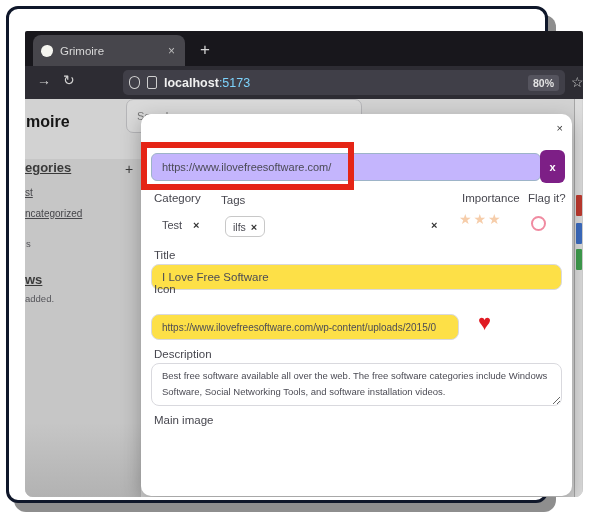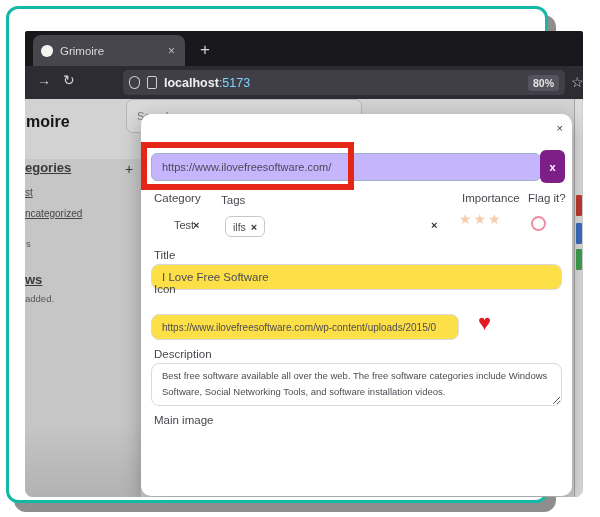--- a/index.html
+++ b/index.html
@@ -1,21 +1,21 @@
 <!DOCTYPE html>
 <html><head>
 <meta charset="utf-8">
 <style>
   html,body{margin:0;padding:0;background:#fff;}
   *{box-sizing:border-box;font-family:"Liberation Sans",sans-serif;}
   #stage{position:relative;width:600px;height:517px;background:#fff;overflow:hidden;}
 
   
   .frame{position:absolute;left:6px;top:6px;width:542px;height:497px;
-         border:3px solid #14b8a6;border-radius:12px;background:#fff;
+         border:3px solid #0f172a;border-radius:12px;background:#fff;
          box-shadow:8px 9px 0 #8e8e8e;}
 
   
   .browser{position:absolute;left:16px;top:22px;width:558px;height:466px;
            border-radius:2px 2px 8px 8px;overflow:hidden;background:#d2d2d2;}
 
   .tabbar{position:absolute;left:0;top:0;width:100%;height:35px;background:#18171c;}
   .tab{position:absolute;left:8px;top:4px;width:152px;height:31px;background:#47464c;
        border-radius:8px 8px 0 0;display:flex;align-items:center;padding:0 8px;gap:7px;}
   .favicon{width:12px;height:12px;border-radius:50% 46% 52% 48%;background:#f5f5f0;flex:0 0 auto;}
@@ -58,21 +58,21 @@
          border-radius:10px;box-shadow:0 6px 20px rgba(0,0,0,.28);}
   .modal-close{position:absolute;right:9px;top:8px;font-size:11px;color:#3a3a3a;}
   .modal-title{position:absolute;left:13px;top:11px;font-size:15px;font-weight:bold;color:#1b1b1f;letter-spacing:.2px;}
   .url-input{position:absolute;left:10px;top:39px;width:390px;height:28px;border:1px solid #9db4c8;
              border-radius:6px;font-size:11px;color:#4a4a55;padding:0 10px;outline:none;background:#c4b5fd;}
   .url-clear{position:absolute;left:399px;top:36px;width:25px;height:33px;background:#7d1f86;border:none;
              border-radius:6px;color:#fff;font-size:11px;font-weight:bold;}
   .highlight-rect{position:absolute;left:0px;top:28px;width:213px;height:48px;
                   border:6px solid #e52516;z-index:40;pointer-events:none;}
   .flabel{position:absolute;font-size:11.5px;color:#47474f;}
-  .chip-text{position:absolute;font-size:11px;color:#4a4a52;margin-left:12px;}
+  .chip-text{position:absolute;font-size:11px;color:#4a4a52;}
   .chip-x{position:absolute;font-size:11px;color:#333;font-weight:bold;}
   .tag-chip{position:absolute;left:84px;top:102px;height:21px;border:1px solid #c8c8c8;border-radius:6px;
             display:flex;align-items:center;gap:5px;padding:0 7px;font-size:10.5px;color:#4a4a52;background:#fff;}
   .stars{position:absolute;left:318px;top:97px;font-size:14px;color:#f6cdaa;letter-spacing:2px;}
   .flag-circle{position:absolute;left:390px;top:102px;width:15px;height:15px;border:2px solid #f08ba1;border-radius:50%;}
   .text-input{position:absolute;border:1px solid #d9d9de;border-radius:8px;font-size:11.5px;color:#4c4c55;
               padding:0 10px;outline:none;background:#fde047;}
   .heart{position:absolute;left:337px;top:196px;font-size:22px;color:#e01b24;}
   .desc{position:absolute;left:10px;top:249px;width:411px;height:43px;border:1px solid #d9d9de;border-radius:8px;
         font-size:9.5px;line-height:16px;color:#4c4c55;padding:4px 10px;outline:none;resize:both;background:#fff;}

